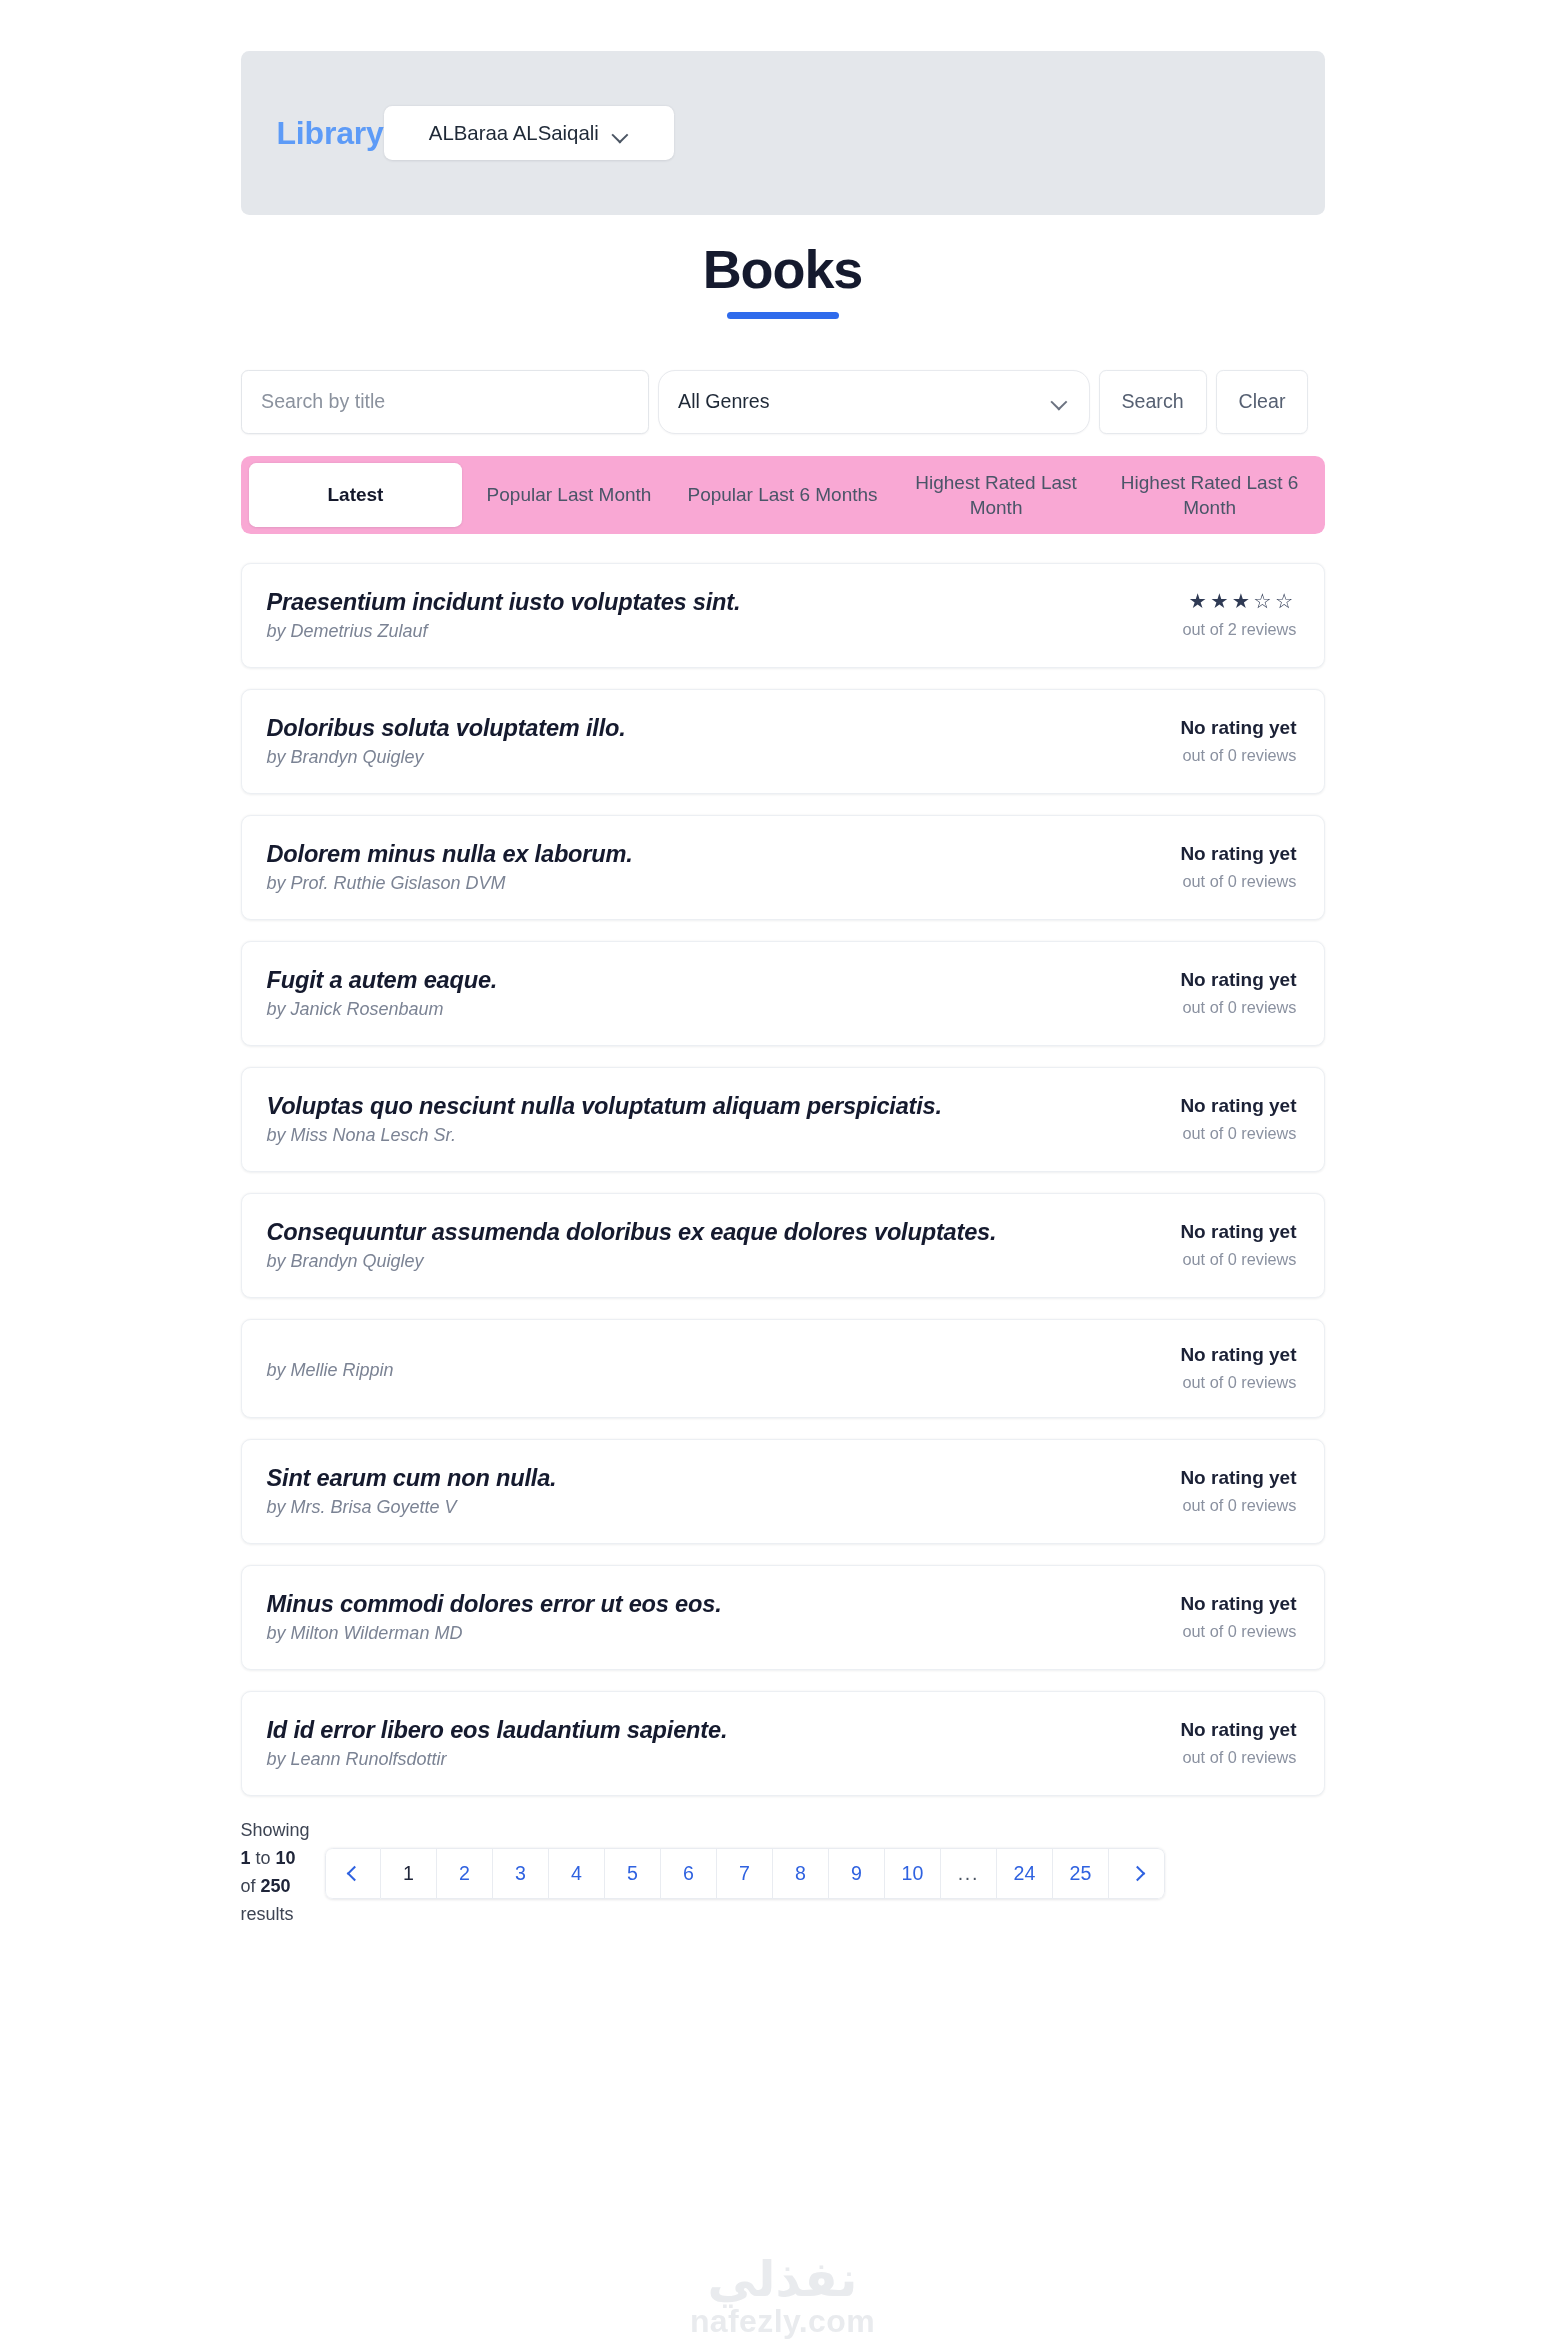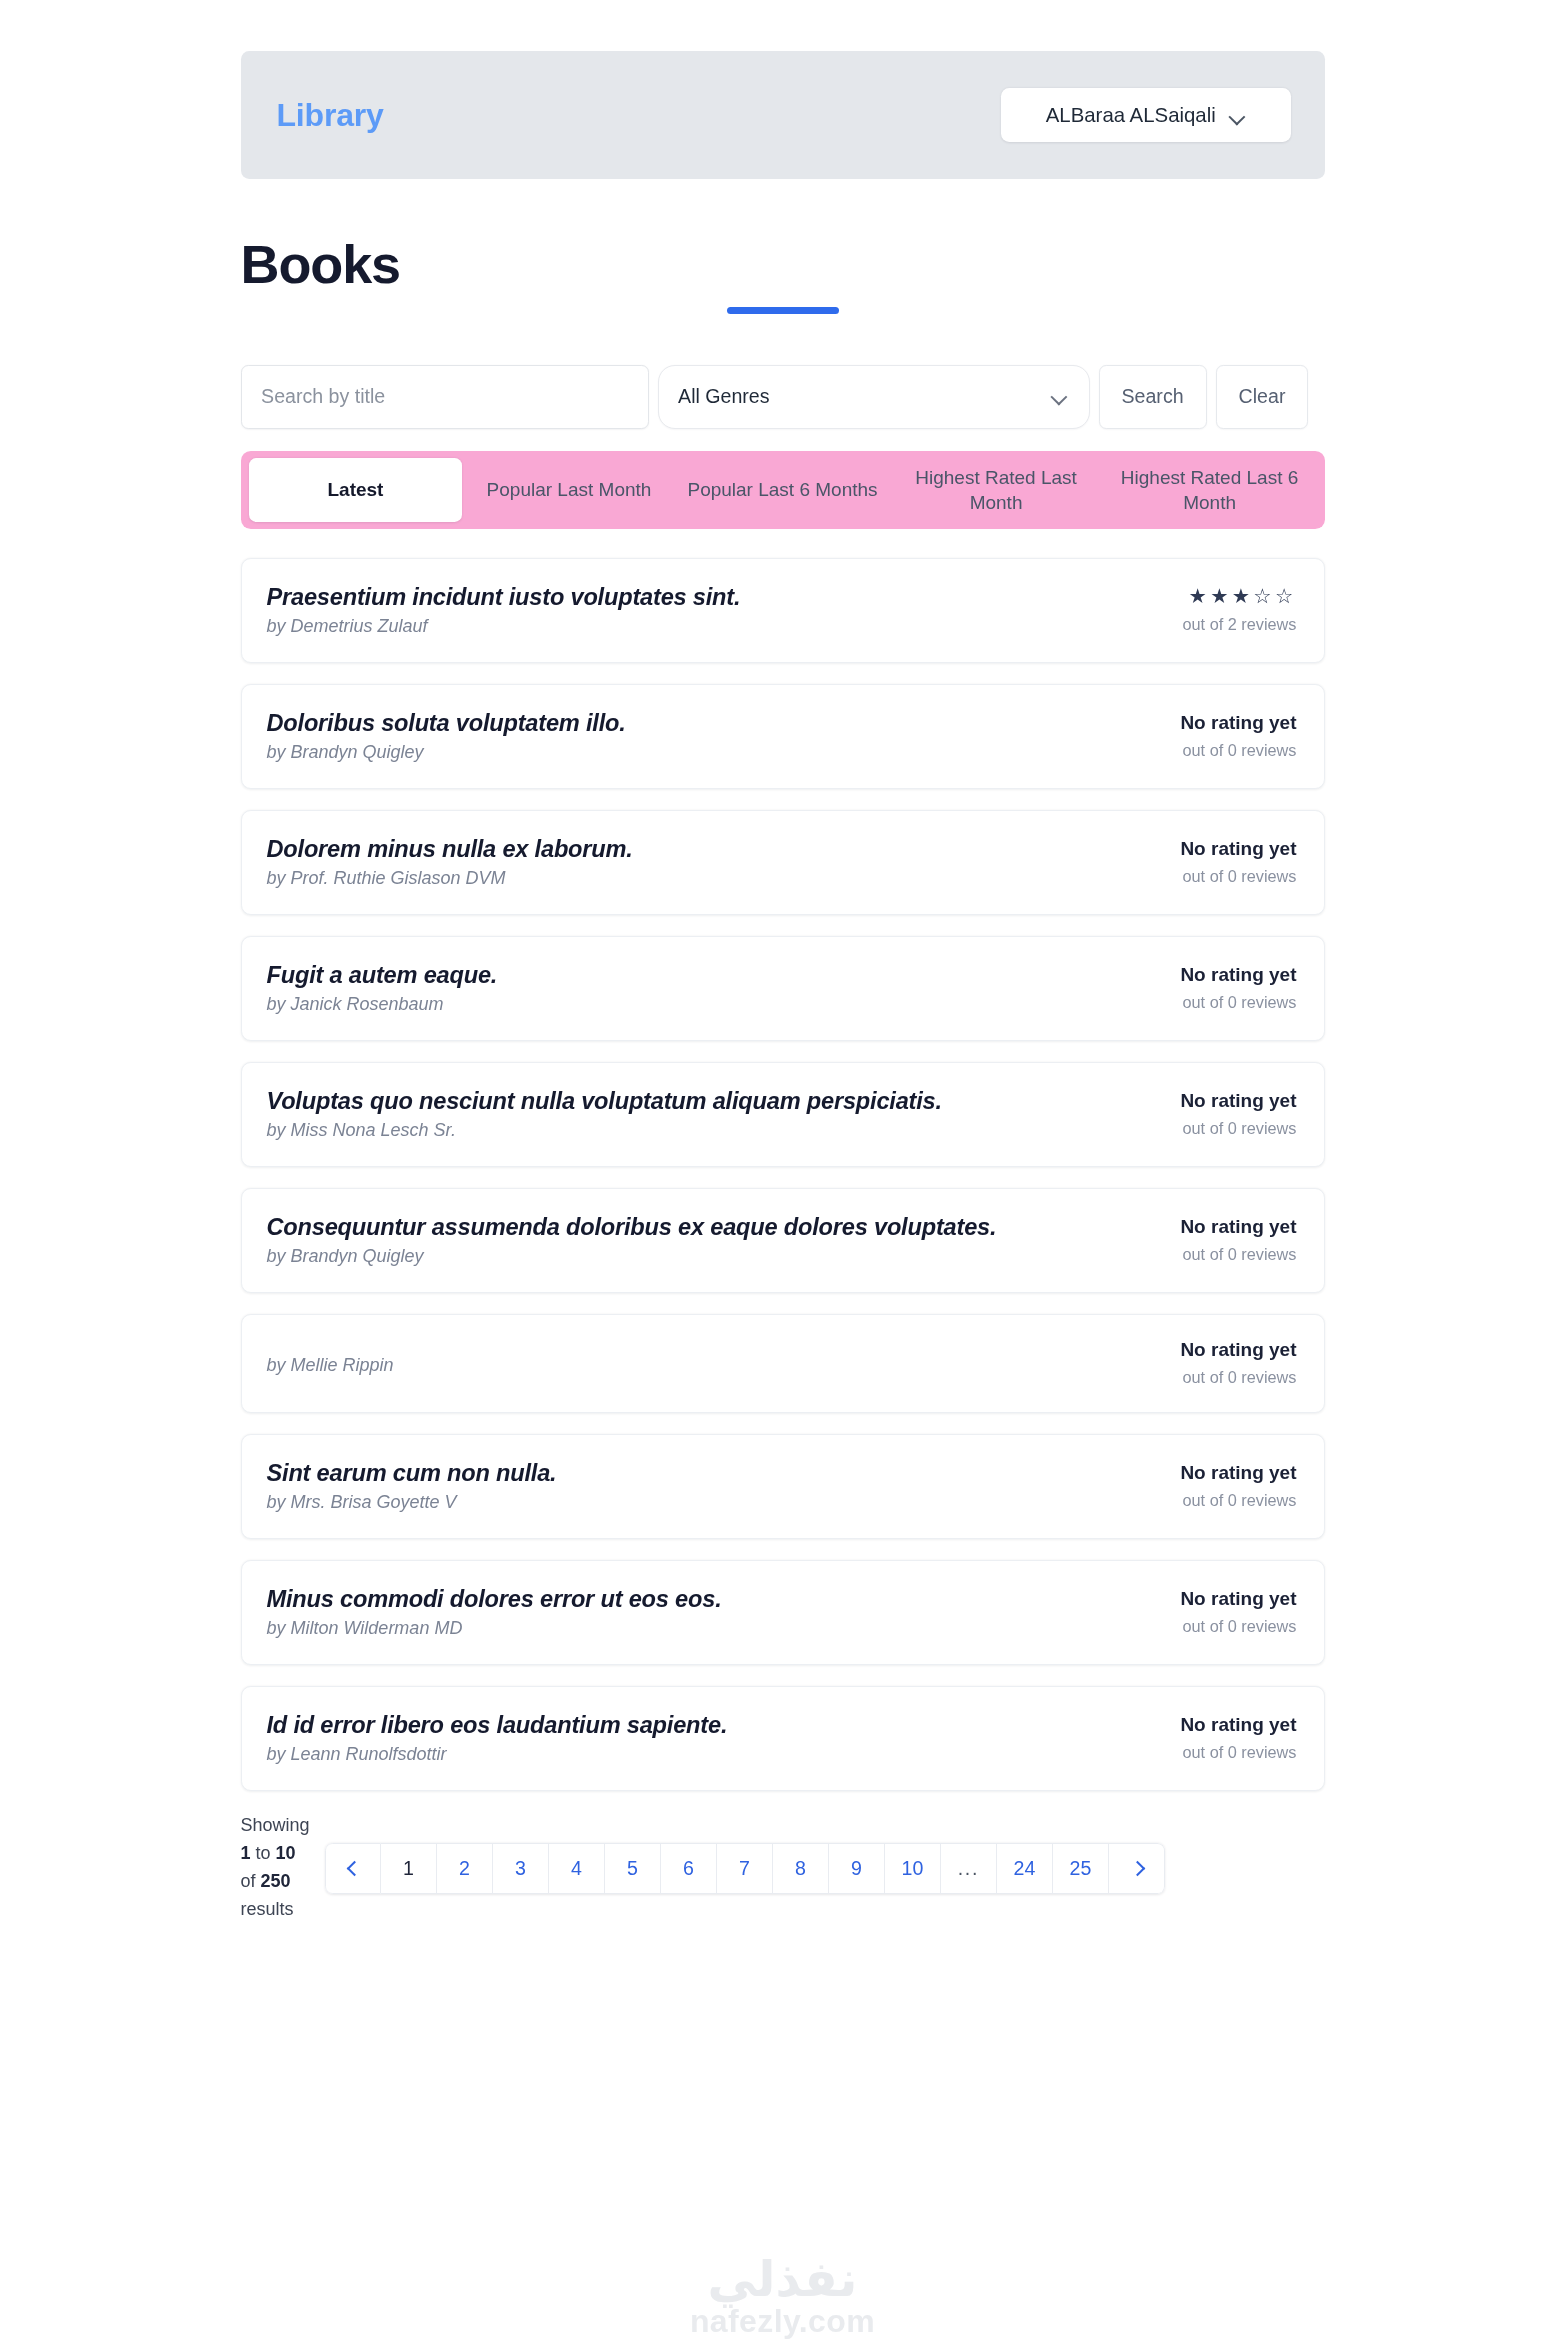--- a/index.html
+++ b/index.html
@@ -21,26 +21,25 @@
   }
 
   .container {
     width: 1084px;
     margin: 0 auto;
   }
 
   
   .topbar {
     margin-top: 51px;
-    height: 128px;
+    height: 164px;
     background: #e4e7eb;
     border-radius: 8.2px;
     display: flex;
     align-items: center;
-    justify-content: space-between;
     padding: 0 34px 0 36px;
   }
   .brand {
     font-size: 32px;
     font-weight: 700;
     color: #5d9bf7;
     letter-spacing: -0.2px;
   }
   .user-menu {
     background: #ffffff;
@@ -71,21 +70,22 @@
     position: absolute;
     left: 0.8px; top: 0px;
     width: 9.8px; height: 9.8px;
     border-right: 2.1px solid #4b5563;
     border-bottom: 2.1px solid #4b5563;
     transform: rotate(45deg);
   }
 
   
   .page-title-wrap {
-    margin-top: 57px;
+    margin-top: 26px;
+    text-align: center;
   }
   .page-title {
     display: inline-block;
     font-size: 54px;
     font-weight: 800;
     color: #151a2e;
     letter-spacing: -1.1px;
     line-height: 1.05;
   }
   .title-underline {

